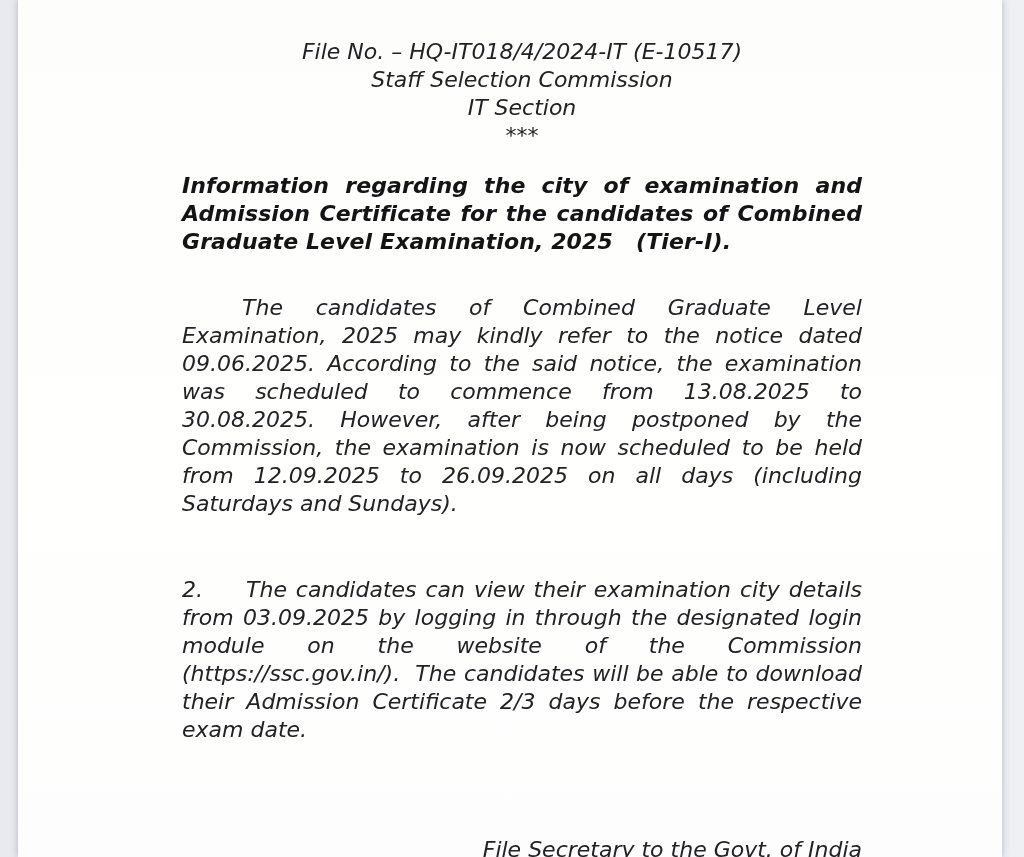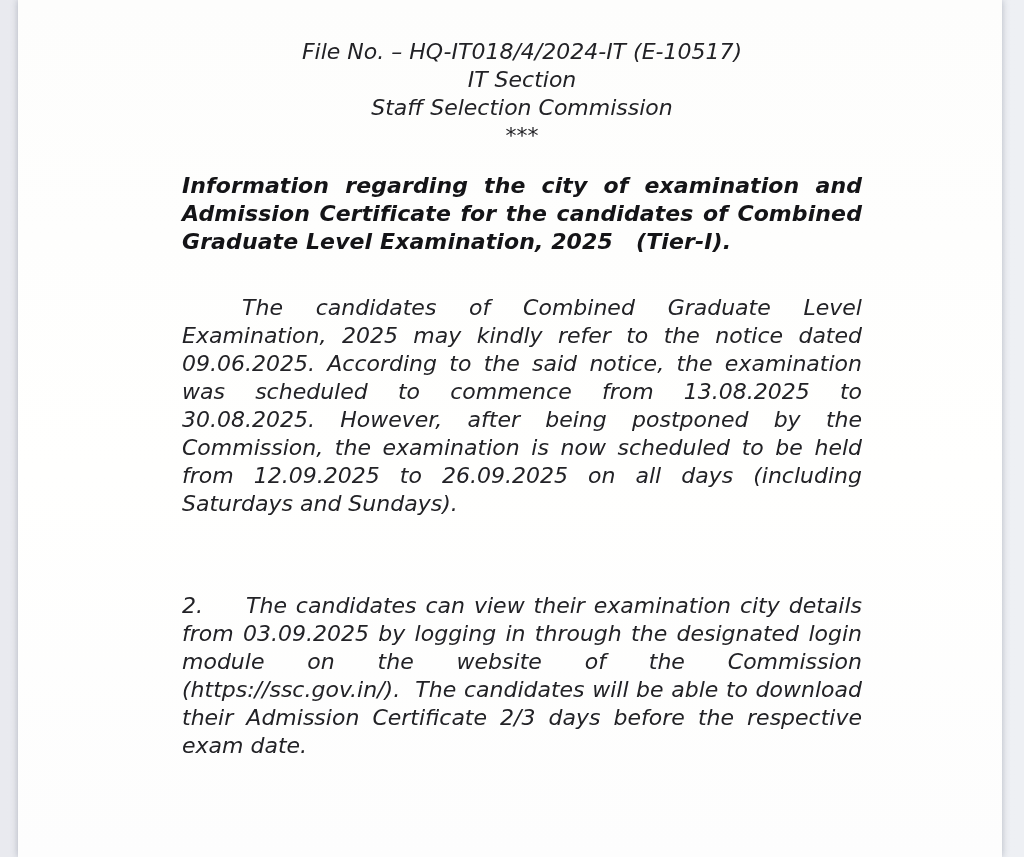--- a/index.html
+++ b/index.html
@@ -31,35 +31,35 @@
   }
   .doc-header { text-align: center; }
   .doc-header div { line-height: 28px; }
   .subject {
     font-weight: bold;
     color: #141417;
     margin-top: 22px;
     letter-spacing: 0.1px;
   }
   .para-1 { margin-top: 38px; text-indent: 60px; }
-  .para-2 { margin-top: 74px; }
+  .para-2 { margin-top: 58px; }
   .para-num { display: inline-block; width: 64px; text-indent: 0; }
   .signature-block { margin-top: 92px; text-align: right; }
   .sig-date { margin-top: 10px; }
 </style>
 </head>
 <body>
 
 <div class="scan-page">
   <div class="content">
 
     <div class="doc-header">
       <div>File No. – HQ-IT018/4/2024-IT (E-10517)</div>
+      <div>Staff Selection Commission</div>
       <div>IT Section</div>
-      <div>Staff Selection Commission</div>
       <div>***</div>
     </div>
 
     <p class="subject">Information regarding the city of examination and Admission Certificate for the candidates of Combined Graduate Level Examination, 2025&nbsp;&nbsp; (Tier-I).</p>
 
     <p class="para-1">The candidates of Combined Graduate Level Examination, 2025 may kindly refer to the notice dated 09.06.2025. According to the said notice, the examination was scheduled to commence from 13.08.2025 to 30.08.2025. However, after being postponed by the Commission, the examination is now scheduled to be held from 12.09.2025 to 26.09.2025 on all days (including Saturdays and Sundays).</p>
 
     <p class="para-2"><span class="para-num">2.</span><span>The candidates can view their examination city details from 03.09.2025 by logging in through the designated login module on the website of the Commission (https://ssc.gov.in/).&nbsp; The candidates will be able to download their Admission Certificate 2/3 days before the respective exam date.</span></p>
 
     <div class="signature-block">

